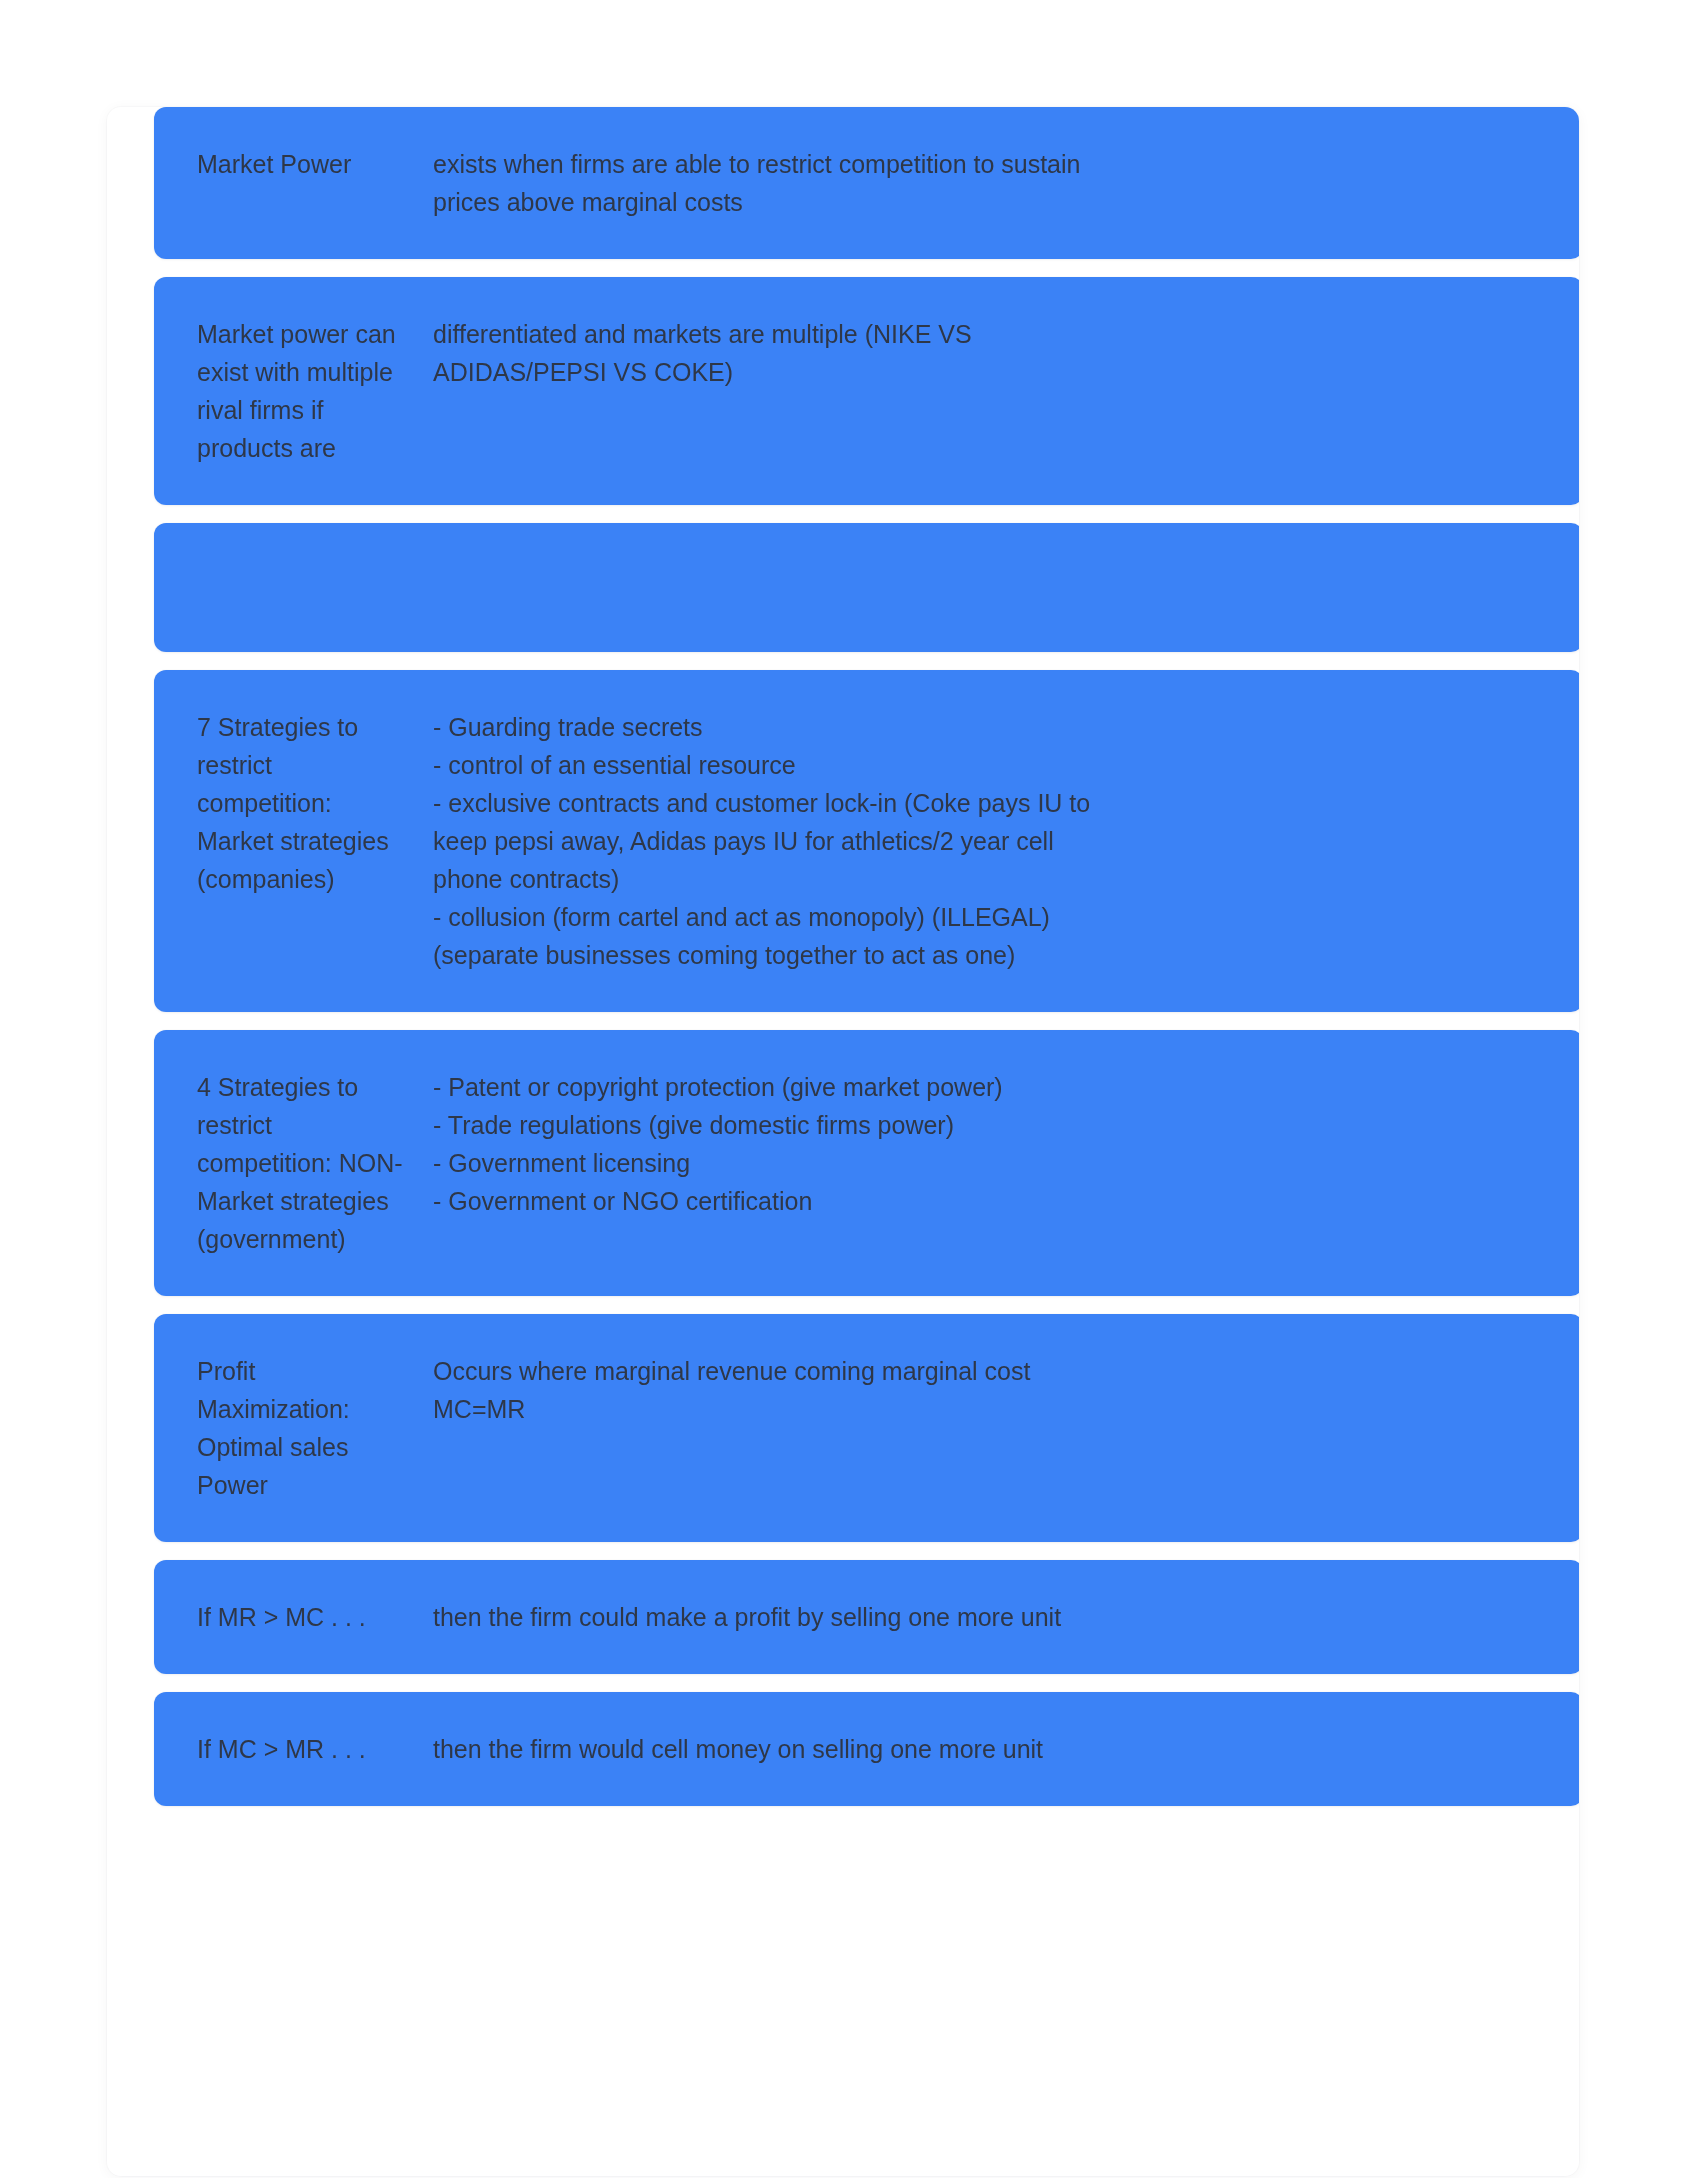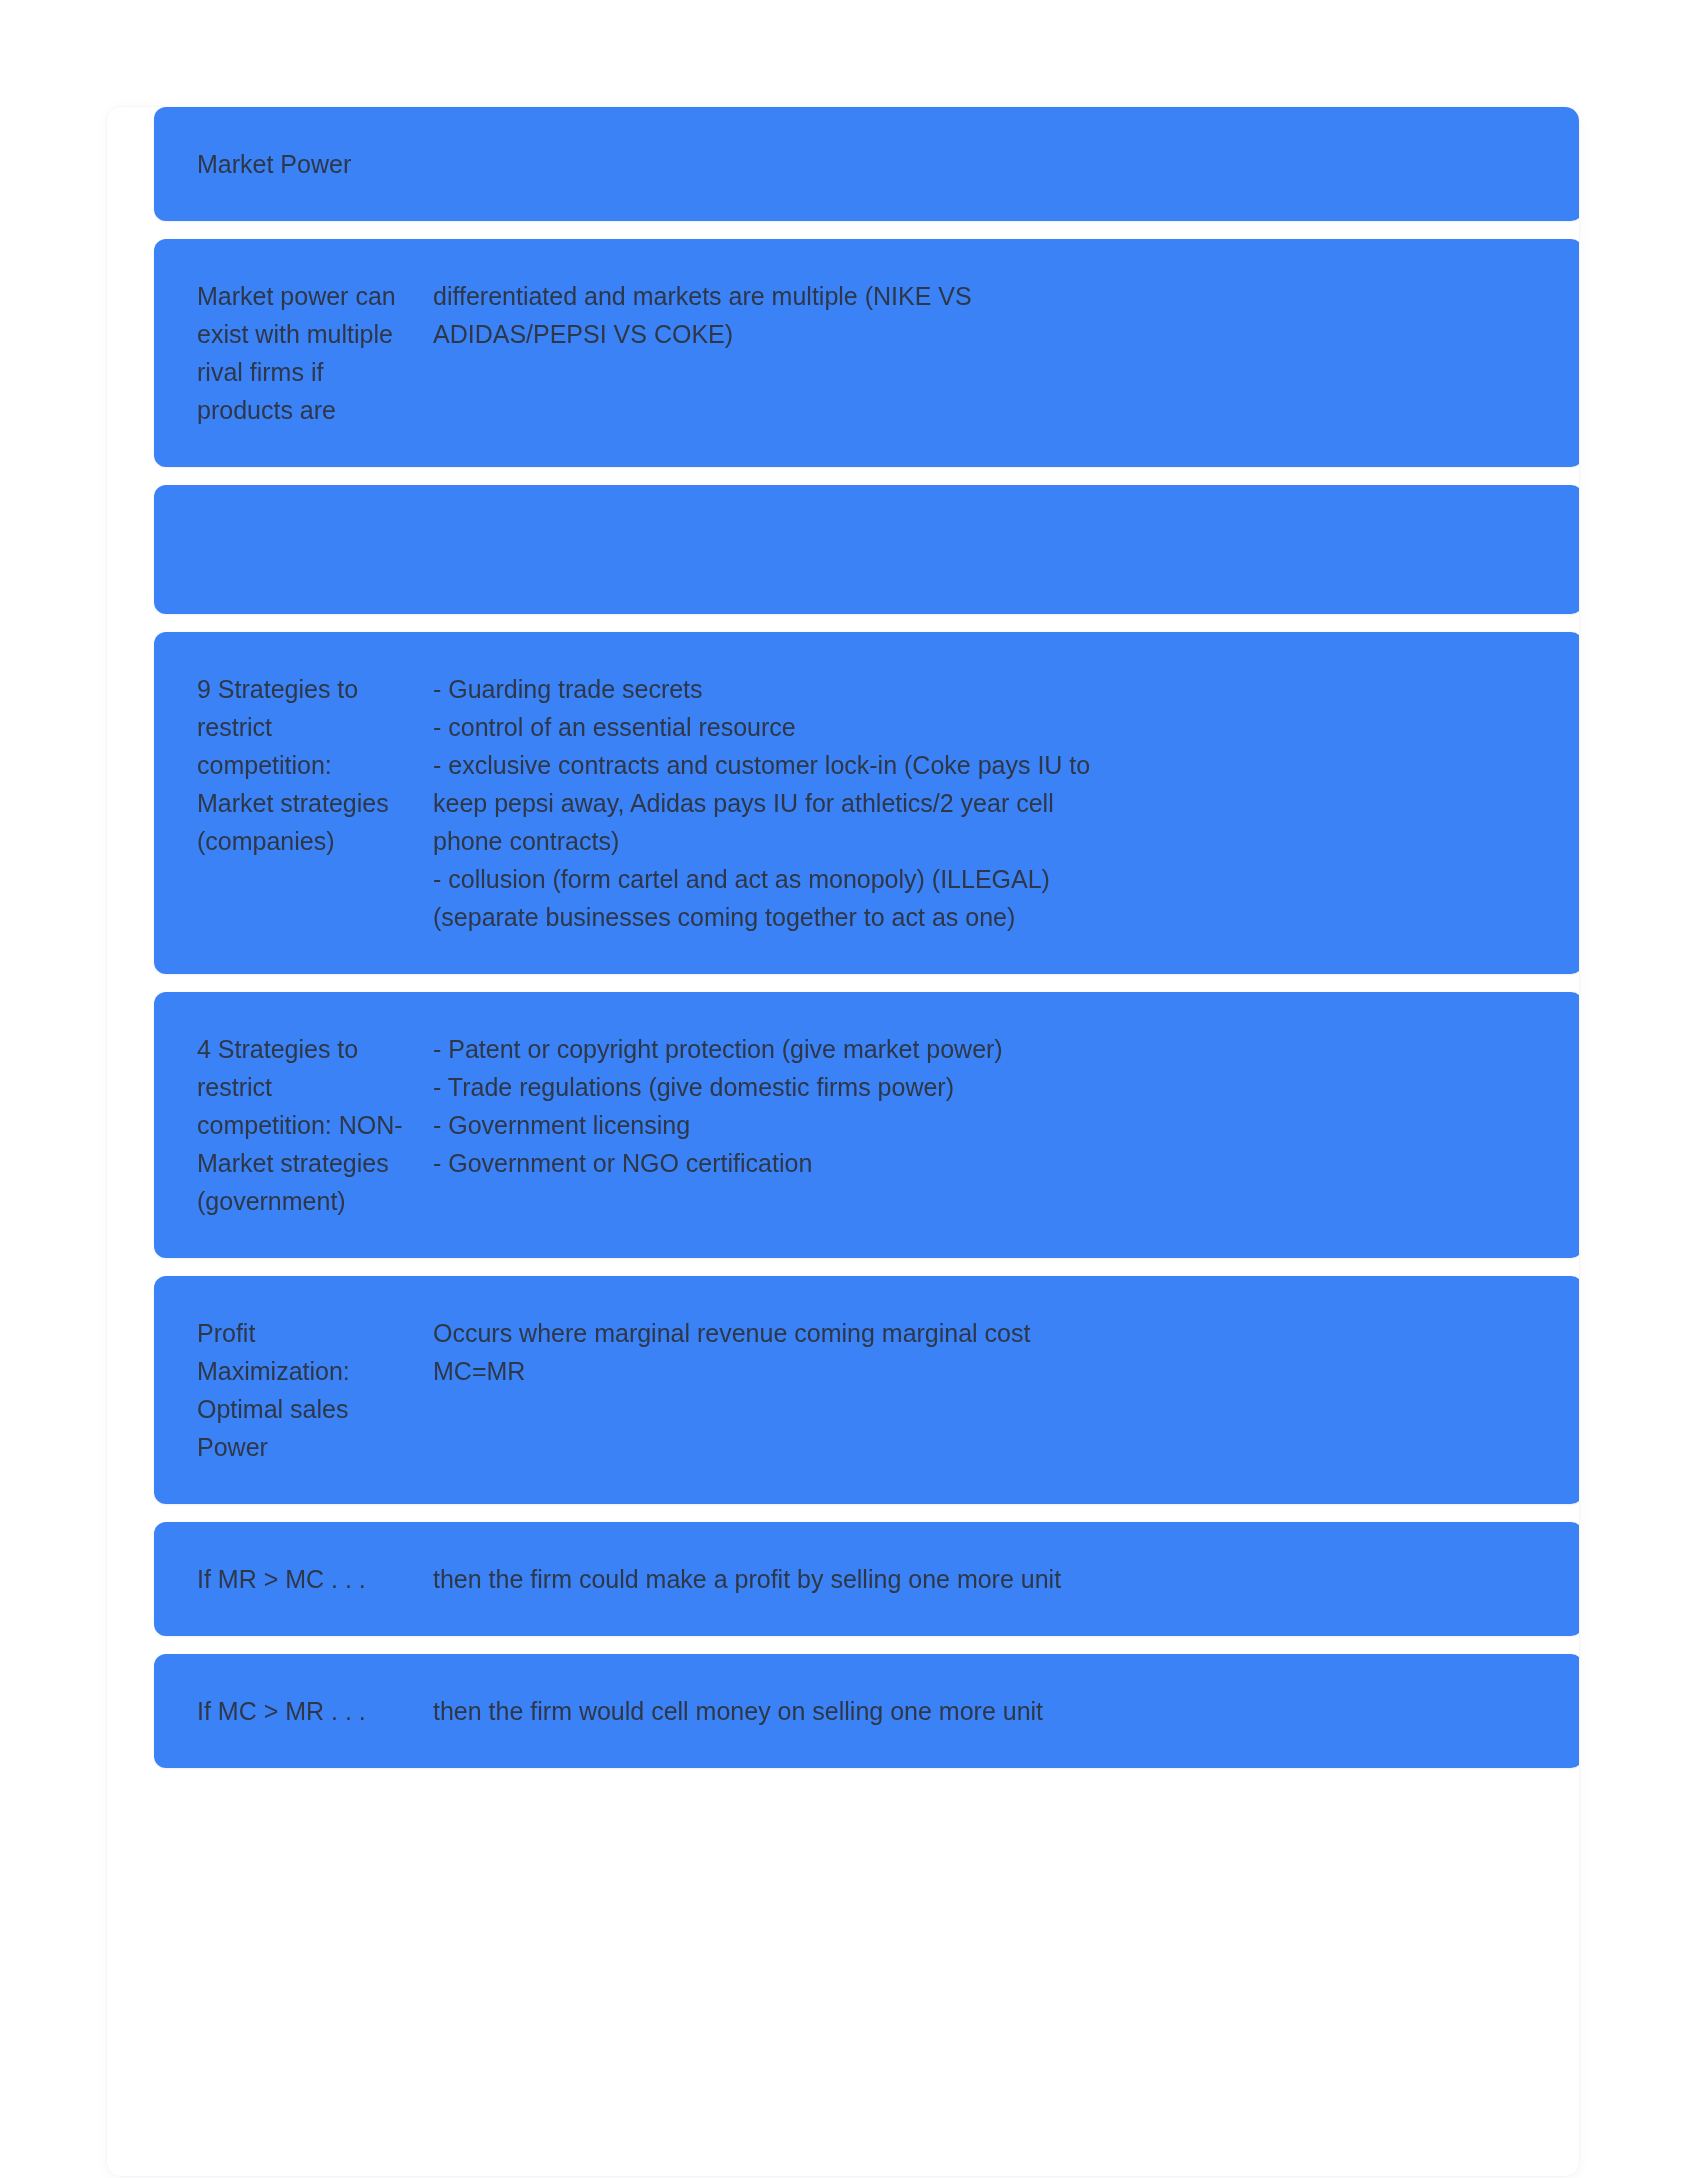--- a/index.html
+++ b/index.html
@@ -87,34 +87,35 @@
   }
 </style>
 </head>
 <body>
 
 <div id="flashcard-page">
   <div id="flashcard-list">
 
     <div class="card">
       <div class="card-term">Market Power</div>
+      <div class="card-definition">exists when firms are able to restrict competition to sustain prices above marginal costs</div>
     </div>
 
     <div class="card">
       <div class="card-term">Market power can exist with multiple rival firms if products are</div>
       <div class="card-definition">differentiated and markets are multiple (NIKE VS ADIDAS/PEPSI VS COKE)</div>
     </div>
 
     <div class="card is-empty">
       <div class="card-term"></div>
       <div class="card-definition"></div>
     </div>
 
     <div class="card">
-      <div class="card-term">9 Strategies to restrict competition: Market strategies (companies)</div>
+      <div class="card-term">7 Strategies to restrict competition: Market strategies (companies)</div>
       <div class="card-definition">- Guarding trade secrets
 - control of an essential resource
 - exclusive contracts and customer lock-in (Coke pays IU to keep pepsi away, Adidas pays IU for athletics/2 year cell phone contracts)
 - collusion (form cartel and act as monopoly) (ILLEGAL) (separate businesses coming together to act as one)</div>
     </div>
 
     <div class="card">
       <div class="card-term">4 Strategies to restrict competition: NON-Market strategies (government)</div>
       <div class="card-definition">- Patent or copyright protection (give market power)
 - Trade regulations (give domestic firms power)

